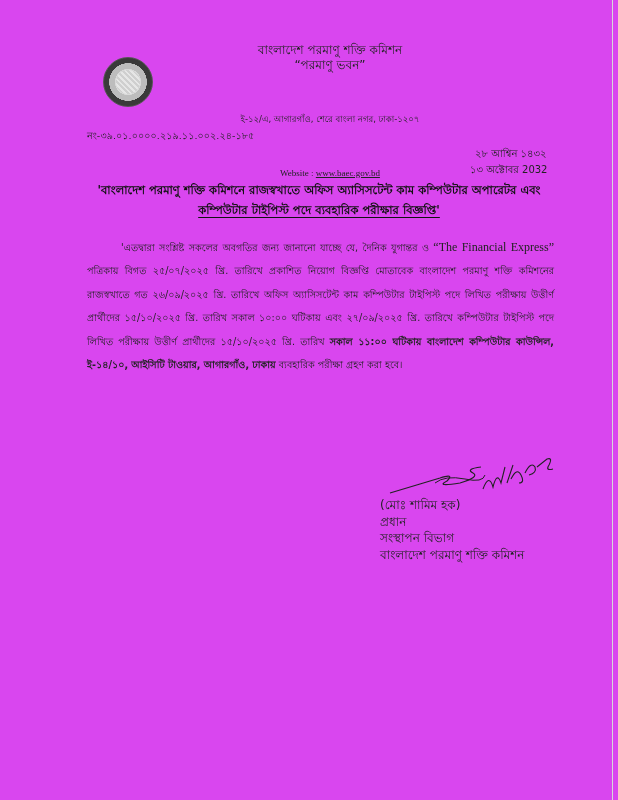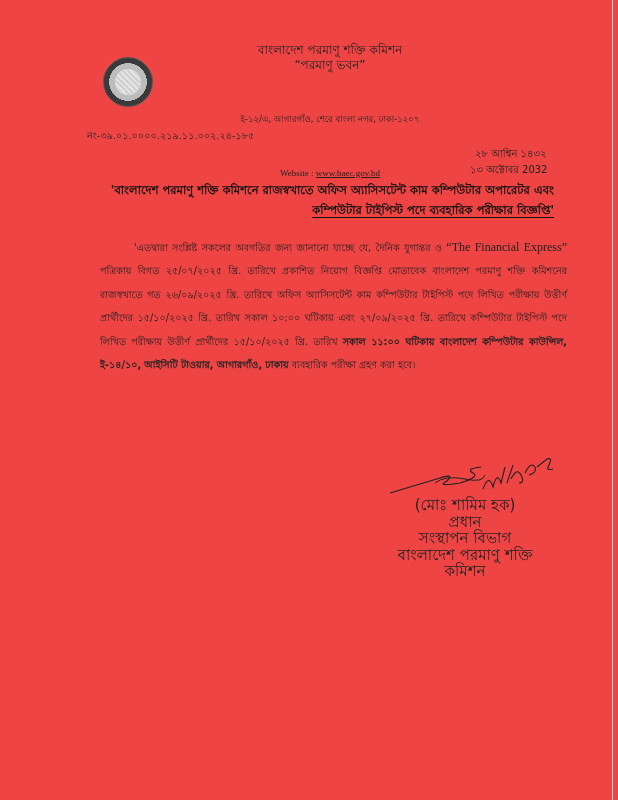--- a/index.html
+++ b/index.html
@@ -13,21 +13,21 @@
       position: relative;
       overflow: hidden;
       font-family: "DejaVu Sans", sans-serif;
       color: #1a1a1a;
     }
     .page {
       position: absolute;
       left: 0; top: 0;
       width: 618px;
       height: 800px;
-      background: #ef4444;
+      background: #d946ef;
     }
     .edge-line {
       position: absolute;
       left: 612px;
       top: 0;
       width: 1px;
       height: 800px;
       background: #d8d8d8;
     }
     
@@ -101,34 +101,34 @@
       font-size: 9.5px;
       color: #222;
       letter-spacing: 0.1px;
     }
     
     .headline {
       position: absolute;
       left: 84px;
       top: 180px;
       width: 470px;
-      text-align: right;
+      text-align: center;
       font-size: 11.5px;
       font-weight: bold;
       line-height: 20px;
       color: #111;
     }
     .headline .line2 {
       text-decoration: underline;
       text-underline-offset: 3px;
     }
     
     .body-text {
       position: absolute;
-      left: 100px;
+      left: 87px;
       top: 236px;
       width: 467px;
       font-size: 9.6px;
       line-height: 23.4px;
       text-align: justify;
       color: #222;
     }
     .body-text p {
       margin: 0;
       text-indent: 34px;
@@ -149,22 +149,22 @@
       left: 385px;
       top: 453px;
       width: 180px;
       height: 50px;
     }
     .sig-block {
       position: absolute;
       left: 380px;
       top: 497px;
       width: 170px;
-      text-align: center;
-      font-size: 15px;
+      text-align: left;
+      font-size: 12px;
       line-height: 16.5px;
       color: #222;
     }
   </style>
 </head>
 <body>
 
 <div class="page">
 
   <div class="edge-line"></div>

